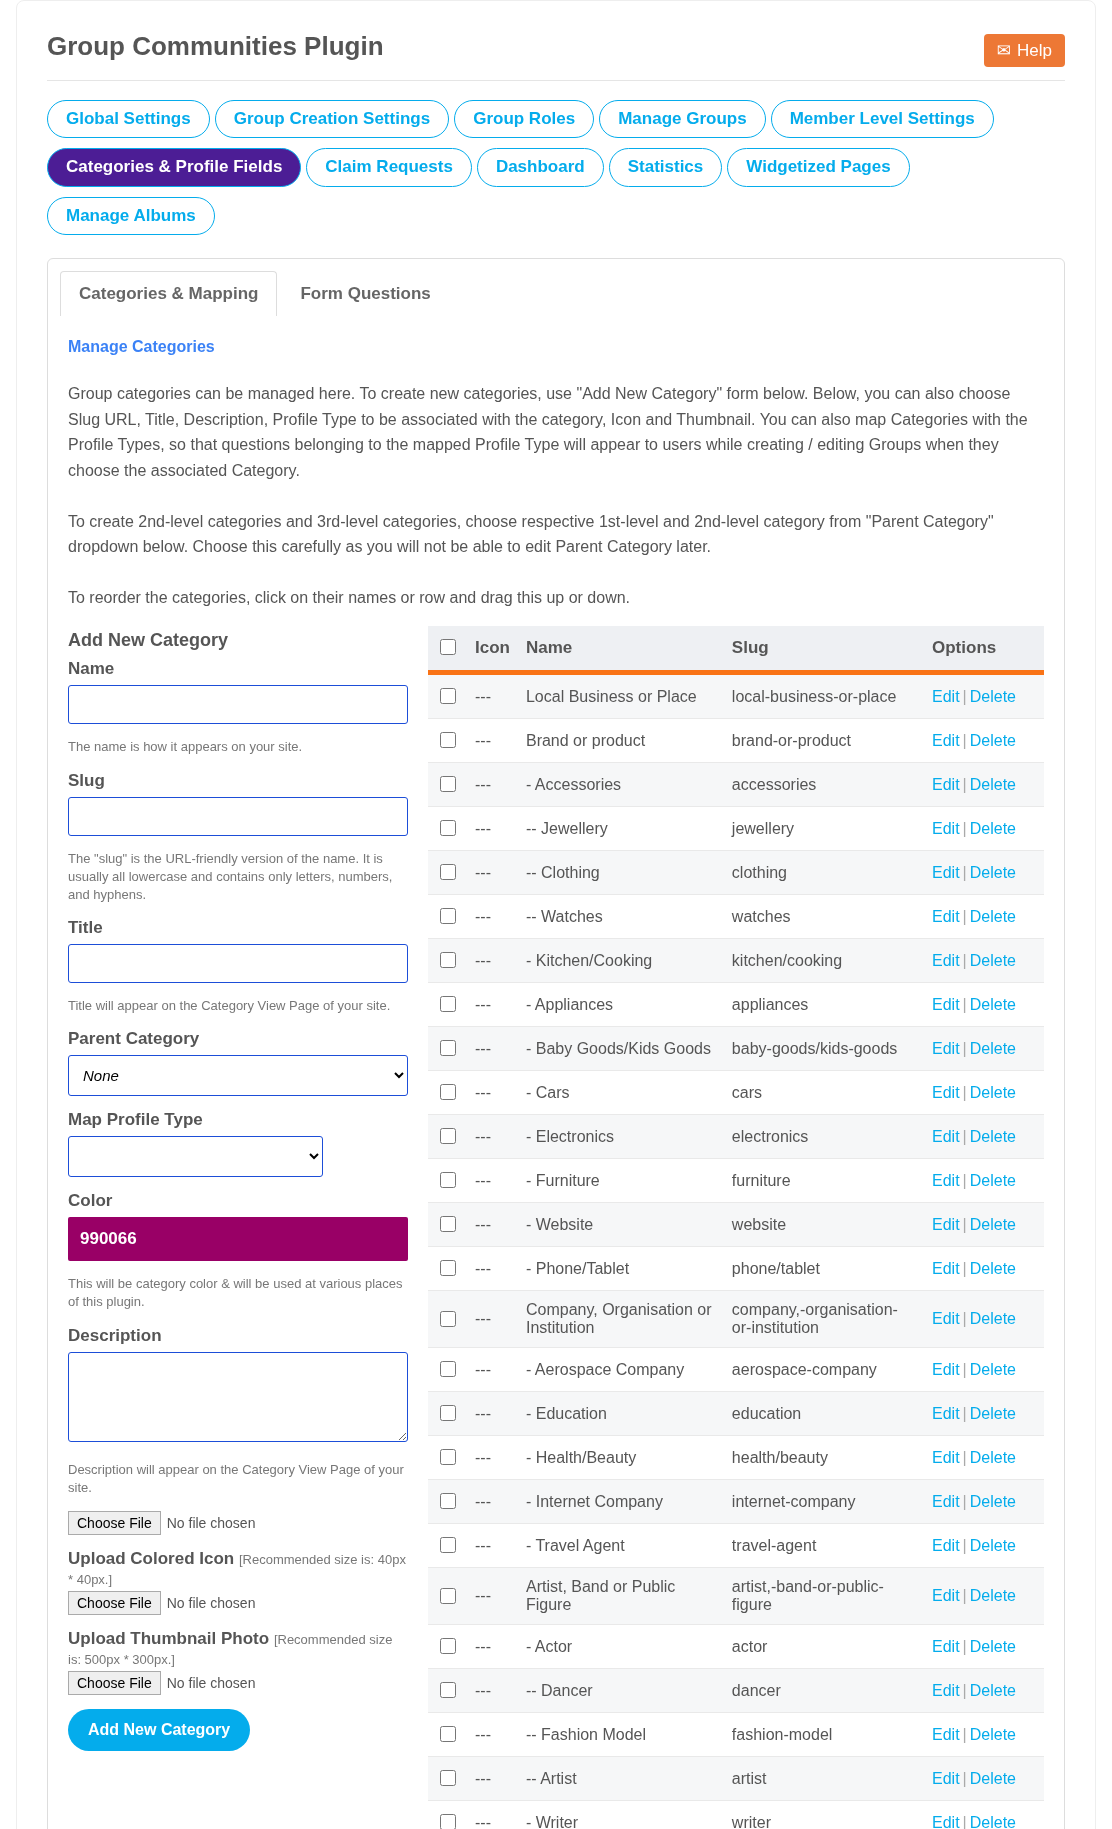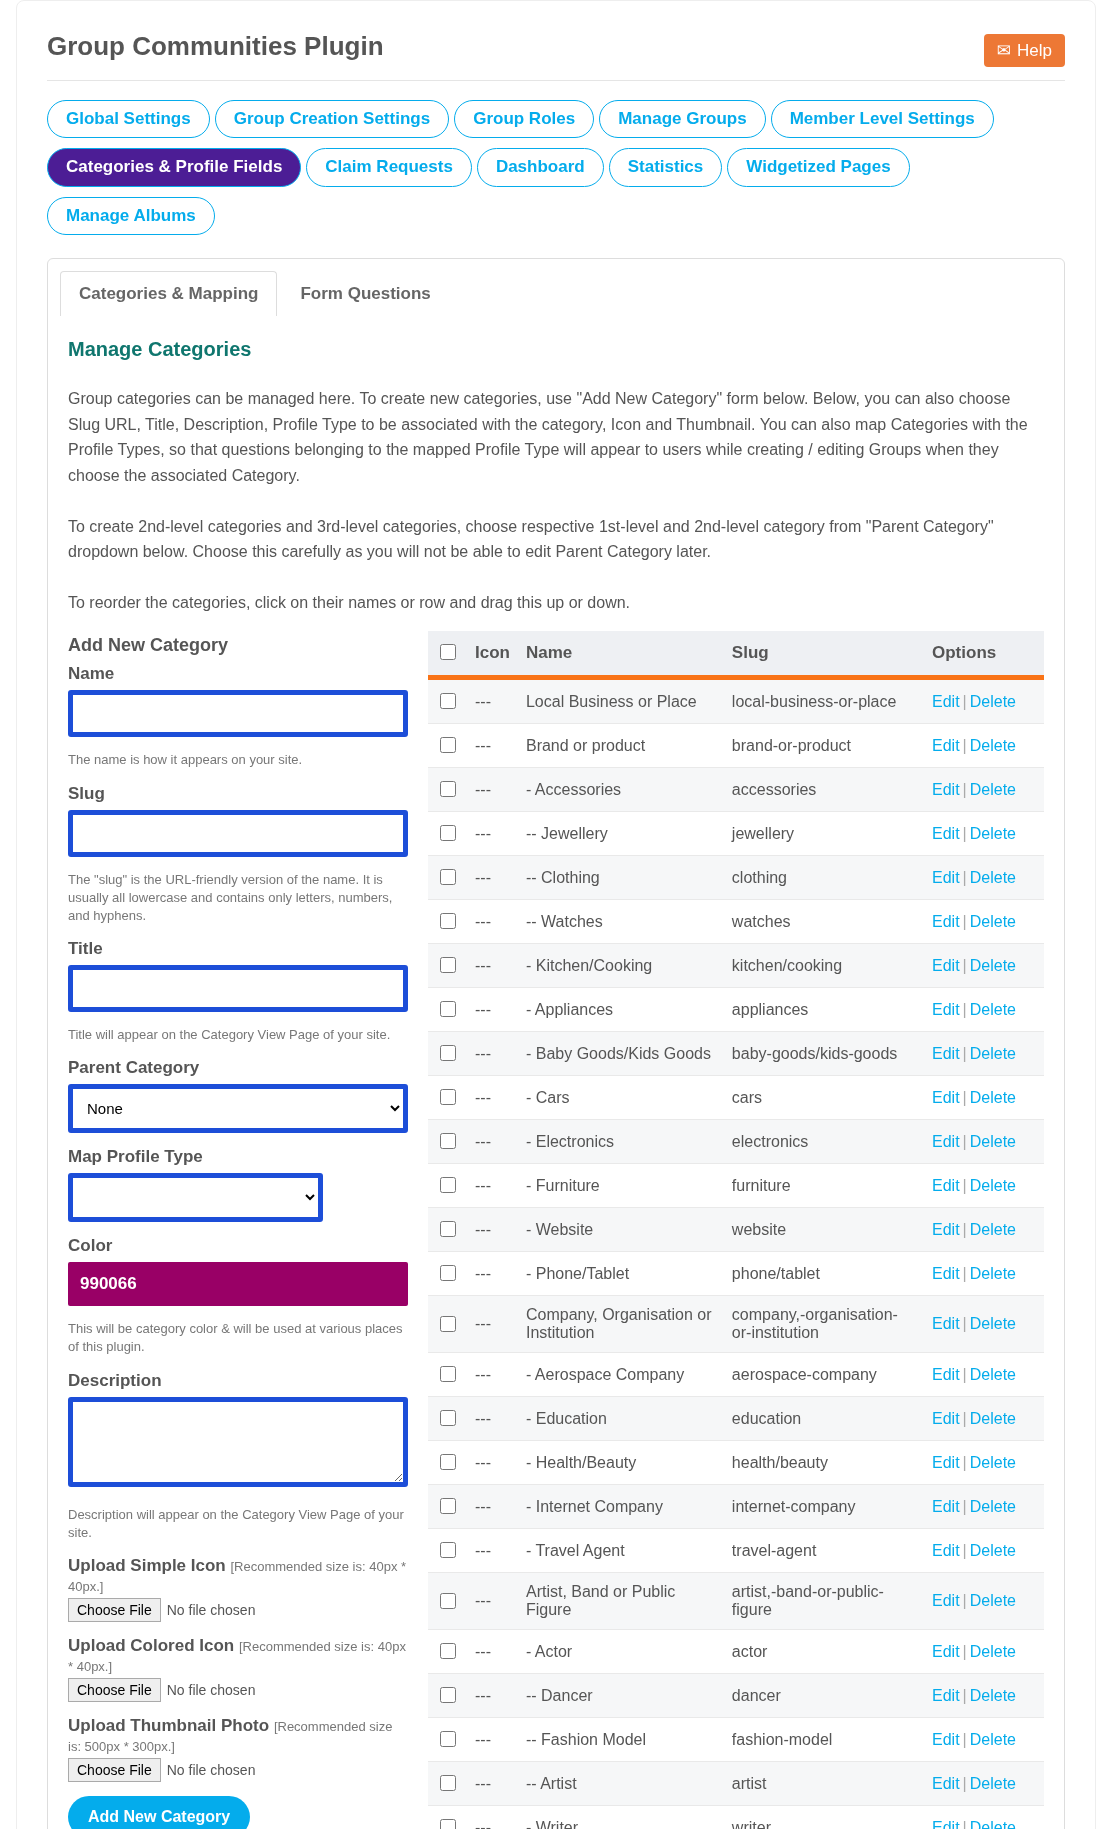--- a/index.html
+++ b/index.html
@@ -69,35 +69,36 @@
     background:#fff;
     color:#666;
     font-weight:700;
     border-radius:4px 4px 0 0;
     margin-right:4px;
     font-size:17px;
     cursor:pointer;
   }
   .sub-tab.inactive { border-color:transparent;}
   .panel-body { padding: 14px 20px 24px; }
-  h3.section-title { color:#0f766e; font-size:20px; margin:8px 0 12px; }
+  h3.section-title { color:#3b82f6; font-size:16px; margin:8px 0 12px; }
   .descr-text { color:#555; line-height:1.6; font-size:16px;margin-top:25px;}
   .two-col { display:flex; gap:20px; margin-top:16px; }
   .left-col { width:340px; flex:0 0 340px; }
   .right-col { flex:1; }
   
   h4.form-title { font-size:18px; color:#555; margin:4px 0 8px;}
   .form-label {font-weight:700; color:#555; font-size:17px; display:block; margin-bottom:6px;}
   .text-input, .select-input, .textarea-input {
     width:100%;
-    border:5px solid #1d4ed8;
+    border:1px solid #1d4ed8;
     border-radius:3px;
     padding:10px;
     font-size:15px;
     background:#fff;
+    font-style:italic;
   }
   .textarea-input { height:90px; resize:vertical;}
   .help-text { font-size:13px; color:#777; margin:14px 0 14px; line-height:1.4;}
   .color-box {
     background:#990066;
     color:#fff;
     padding:12px;
     font-weight:700;
     font-size:17px;
     border-radius:2px;
@@ -181,24 +182,20 @@
           <div style="height:14px"></div>
 
           <label class="form-label">Color</label>
           <div class="color-box">990066</div>
           <div class="help-text">This will be category color &amp; will be used at various places of this plugin.</div>
 
           <label class="form-label">Description</label>
           <textarea class="textarea-input" style=""></textarea>
           <div class="help-text">Description will appear on the Category View Page of your site.</div>
 
-          <div>
-            <span class="inline-label">Upload Simple Icon</span>
-            <span class="inline-rec">[Recommended size is: 40px * 40px.]</span>
-          </div>
           <div class="file-row">
             <button class="file-btn">Choose File</button>
             <span class="file-txt">No file chosen</span>
           </div>
 
           <div>
             <span class="inline-label">Upload Colored Icon</span>
             <span class="inline-rec">[Recommended size is: 40px * 40px.]</span>
           </div>
           <div class="file-row">

